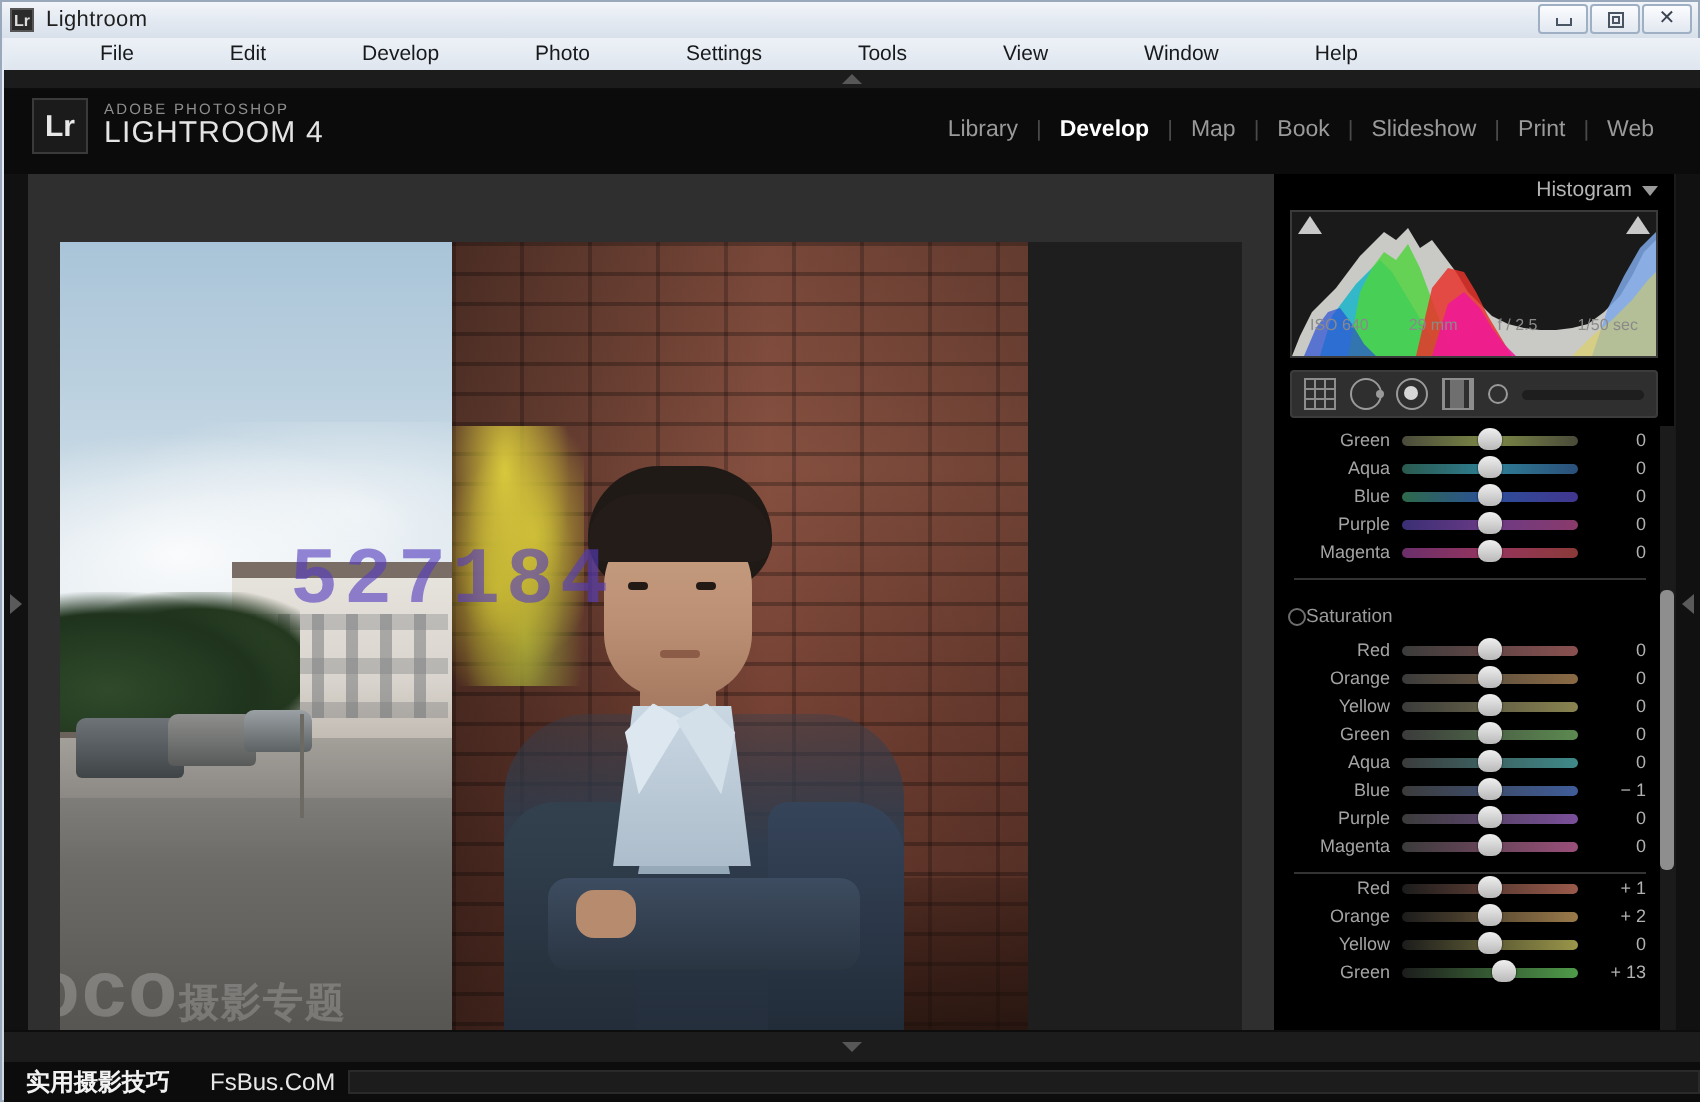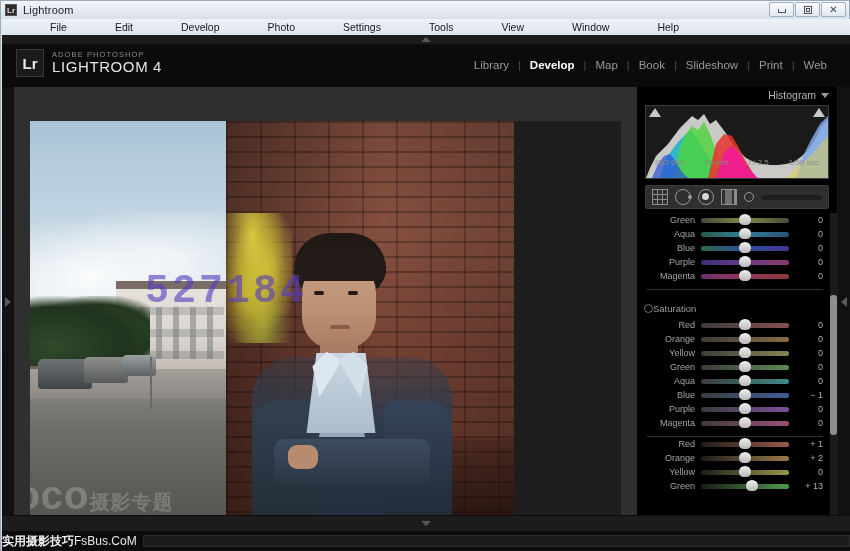--- a/index.html
+++ b/index.html
@@ -405,23 +405,23 @@
   #bottom-collapse .tri {
     position:absolute;left:50%;top:5px;margin-left:-5px;width:0;height:0;
     border-left:5px solid transparent;border-right:5px solid transparent;border-top:5px solid #575757;
   }
   
   #taskbar {
     position:absolute;left:1px;top:530px;width:848px;height:20px;
     background:#0c0c0c;display:flex;align-items:center;
   }
   #taskbar-label {
-    font-size:12px;color:#f2f2f2;padding-left:0;font-weight:bold;
-  }
-  #taskbar-sub { font-size:12px;color:#e8e8e8;margin-left:0;}
+    font-size:12px;color:#f2f2f2;padding-left:11px;font-weight:bold;
+  }
+  #taskbar-sub { font-size:12px;color:#e8e8e8;margin-left:20px;}
   #taskbar-fill {
     margin-left:6px;flex:1;height:12px;background:#1c1c1c;border:1px solid #2a2a2a;
   }
 </style>
 </head>
 <body>
 
 <div id="win-frame">
 
   <div id="titlebar">

